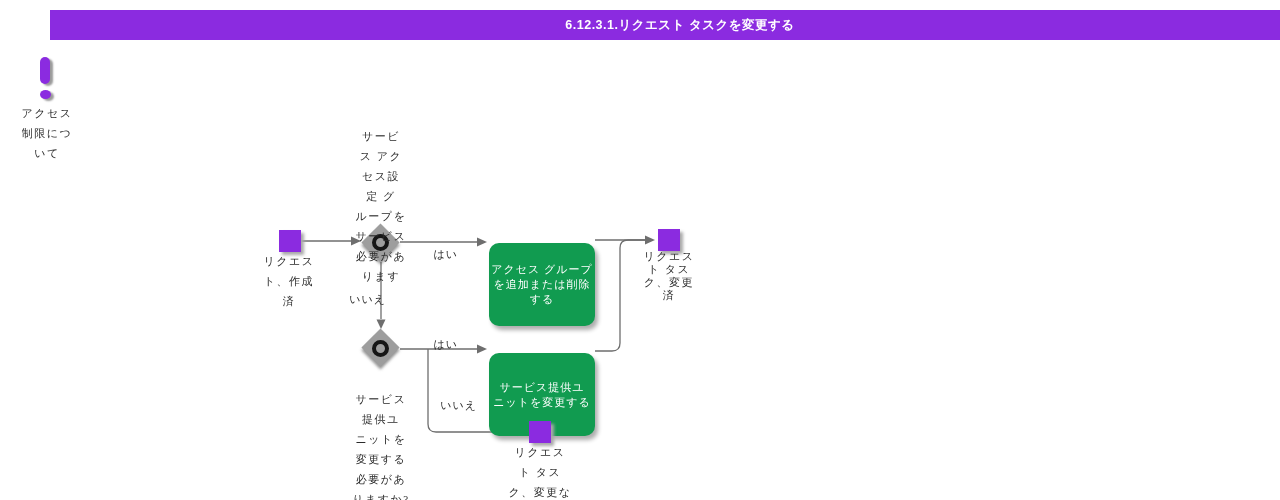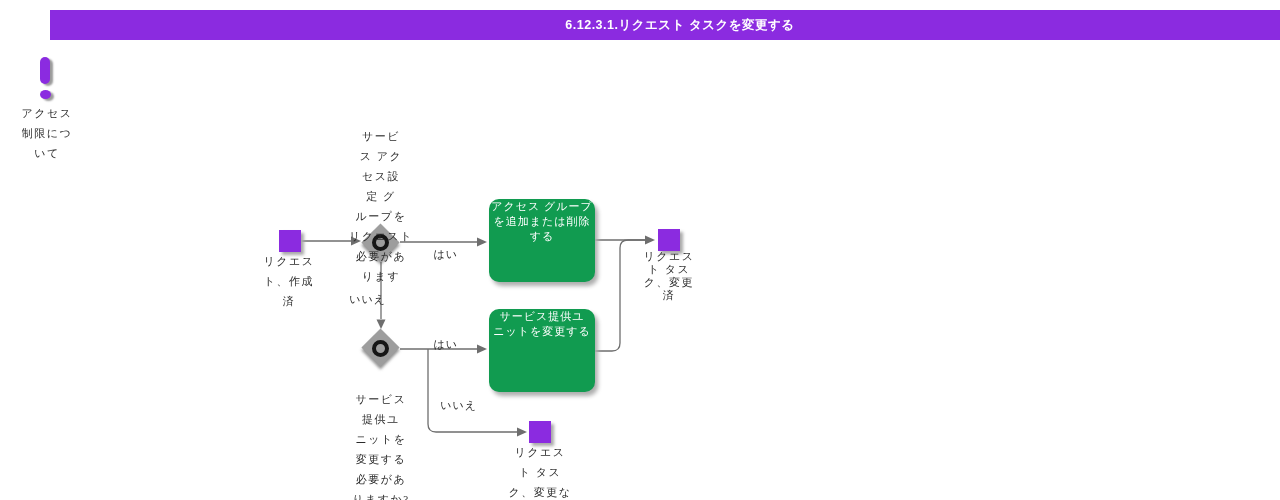--- a/index.html
+++ b/index.html
@@ -24,22 +24,22 @@
   .yesno{letter-spacing:1px;text-align:right;width:44px;}
 
   
   .square{position:absolute;width:22px;height:22px;background:var(--color-purple,#8B2BE0);
           box-shadow:3px 3px 3px #a9a9a9;z-index:2;}
   .diamond{position:absolute;width:27px;height:27px;background:var(--color-diamond,#9d9d9d);
            transform:rotate(45deg);box-shadow:2px 2px 3px rgba(90,90,90,.65);z-index:2;}
   .ring{position:absolute;width:17px;height:17px;border:4px solid #161616;border-radius:50%;
         box-sizing:border-box;z-index:3;}
   .process{position:absolute;width:106px;height:83px;background:var(--color-green,#119B50);
-           border-radius:10px;box-shadow:3px 4px 4px #aeaeae;display:flex;align-items:flex-start;
-           justify-content:center;z-index:2;}
+           border-radius:10px;box-shadow:3px 4px 4px #aeaeae;display:flex;align-items:center;
+           justify-content:center;z-index:2;margin-top:44px;}
   .process-lbl{color:#fff;font-size:11px;line-height:15px;letter-spacing:1px;text-align:center;
                white-space:pre-line;}
 
   
   .connectors{position:absolute;left:0;top:0;z-index:1;}
   .edge{fill:none;stroke:var(--color-line,#6e6e6e);stroke-width:1.3;}
   .arrow{fill:var(--color-line,#6e6e6e);stroke:none;}
 </style>
 </head>
 <body>
@@ -83,21 +83,21 @@
 ト、作成
 済</div>
 
   <div class="diamond" style="left:367px;top:229px;"></div>
   <div class="ring" style="left:372px;top:234px;"></div>
   <div class="lbl" style="left:341px;top:126px;width:80px;">サービ
 ス アク
 セス設
 定 グ
 ループを
-リクエスト
+サービス
 必要があ
 ります</div>
   <div class="lbl yesno" style="left:414px;top:244px;">はい</div>
   <div class="lbl yesno" style="left:342px;top:289px;">いいえ</div>
 
   <div class="process" style="left:489px;top:199px;">
     <div class="process-lbl">アクセス グループ
 を追加または削除
 する</div>
   </div>

